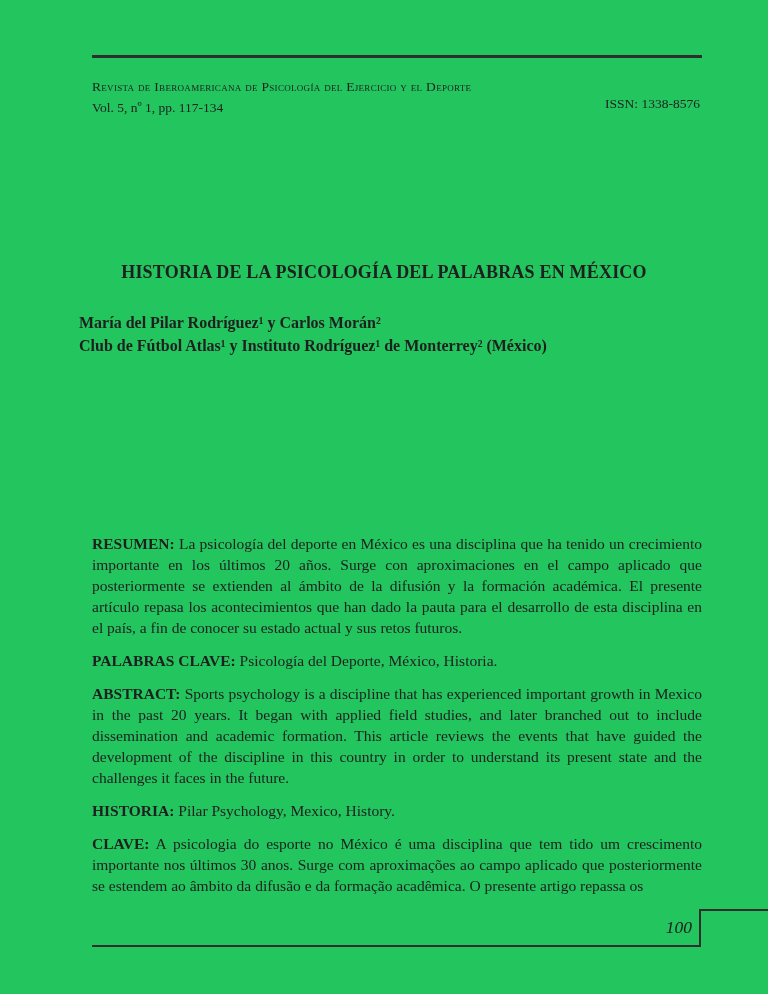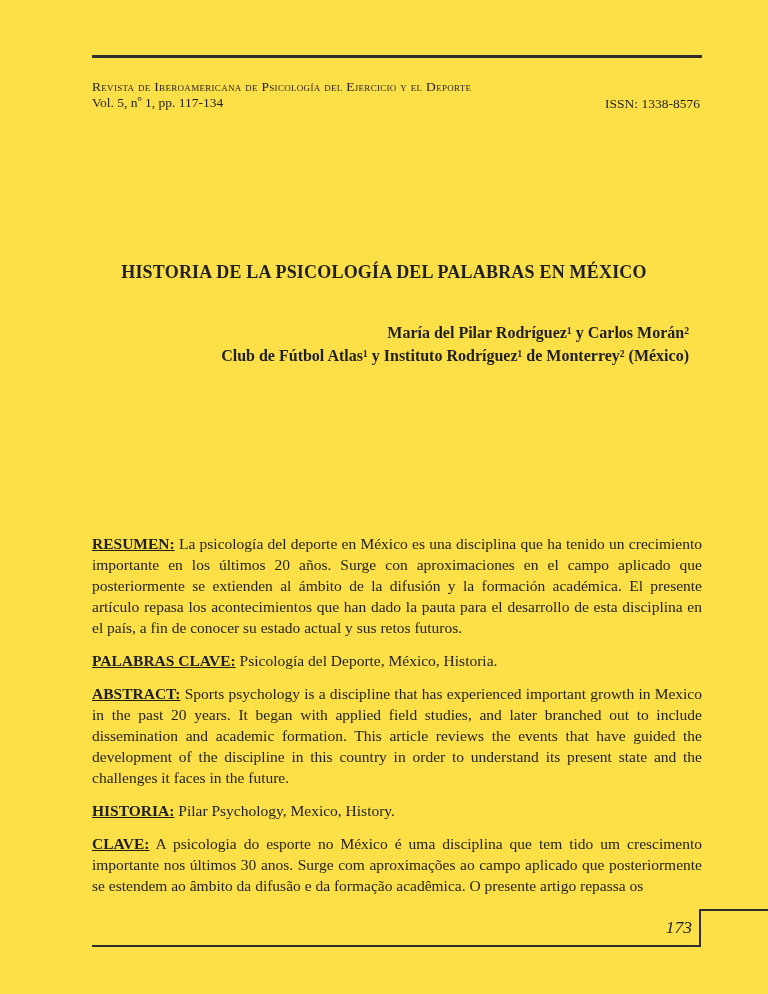--- a/index.html
+++ b/index.html
@@ -1,66 +1,66 @@
 <!DOCTYPE html>
 <html><head>
 <meta charset="utf-8">
 <style>
   html,body{margin:0;padding:0;background:#ffffff;}
   .page{
     position:relative;
     width:768px;height:994px;
-    background:#fde047;
+    background:#22c55e;
     font-family:"Liberation Serif", serif;
     color:#1f1f1f;
     overflow:hidden;
   }
   .top-rule{
     position:absolute;left:92px;top:55px;width:610px;height:3px;background:#2e2e2e;
   }
   .header{
     position:absolute;left:92px;top:79px;width:480px;
   }
   .journal-name{
     font-variant:small-caps;
     font-size:13.5px;
     letter-spacing:0.3px;
     white-space:nowrap;
   }
   .volume-info{
     font-size:13.5px;
+    margin-top:5px;
   }
   .issn{
     position:absolute;right:68px;top:96px;
     font-size:13.5px;
   }
   .title{
     position:absolute;left:79px;top:262px;width:610px;
     margin:0;
     text-align:center;
     font-size:18px;
     font-weight:bold;
     letter-spacing:0.2px;
   }
   .authors-block{
     position:absolute;left:79px;top:311px;width:610px;
-    text-align:right;
+    text-align:left;
     font-weight:bold;
     font-size:16px;
     line-height:23px;
-    margin-top:10px;
   }
   .body{
     position:absolute;left:92px;top:533px;width:610px;
     font-size:15.5px;
     line-height:21px;
     text-align:justify;
   }
   .para{margin:0 0 12px 0;}
-  .lbl{font-weight:bold;text-decoration:underline;}
+  .lbl{font-weight:bold;}
   .footer-rule-left{
     position:absolute;left:92px;top:945px;width:609px;height:2px;background:#2e2e2e;
   }
   .footer-step-vertical{
     position:absolute;left:699px;top:909px;width:2px;height:38px;background:#2e2e2e;
   }
   .footer-rule-right{
     position:absolute;left:699px;top:909px;width:69px;height:2px;background:#2e2e2e;
   }
   .page-number{
@@ -94,15 +94,15 @@
     <p class="para"><span class="lbl">RESUMEN:</span> <span>La psicología del deporte en México es una disciplina que ha tenido un crecimiento importante en los últimos 20 años. Surge con aproximaciones en el campo aplicado que posteriormente se extienden al ámbito de la difusión y la formación académica. El presente artículo repasa los acontecimientos que han dado la pauta para el desarrollo de esta disciplina en el país, a fin de conocer su estado actual y sus retos futuros.</span></p>
     <p class="para"><span class="lbl">PALABRAS CLAVE:</span> <span>Psicología del Deporte, México, Historia.</span></p>
     <p class="para"><span class="lbl">ABSTRACT:</span> <span>Sports psychology is a discipline that has experienced important growth in Mexico in the past 20 years. It began with applied field studies, and later branched out to include dissemination and academic formation. This article reviews the events that have guided the development of the discipline in this country in order to understand its present state and the challenges it faces in the future.</span></p>
     <p class="para"><span class="lbl">HISTORIA:</span> <span>Pilar Psychology, Mexico, History.</span></p>
     <p class="para"><span class="lbl">CLAVE:</span> <span>A psicologia do esporte no México é uma disciplina que tem tido um crescimento importante nos últimos 30 anos. Surge com aproximações ao campo aplicado que posteriormente se estendem ao âmbito da difusão e da formação acadêmica. O presente artigo repassa os</span></p>
   </div>
 
   <div class="footer-rule-left"></div>
   <div class="footer-step-vertical"></div>
   <div class="footer-rule-right"></div>
-  <div class="page-number">173</div>
+  <div class="page-number">100</div>
 
 </div>
 
 </body></html>

